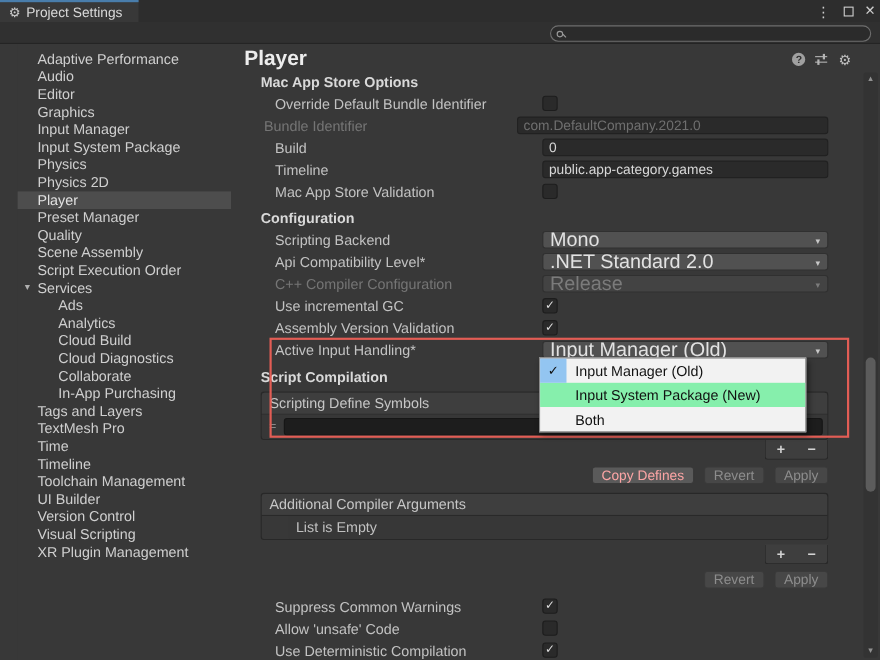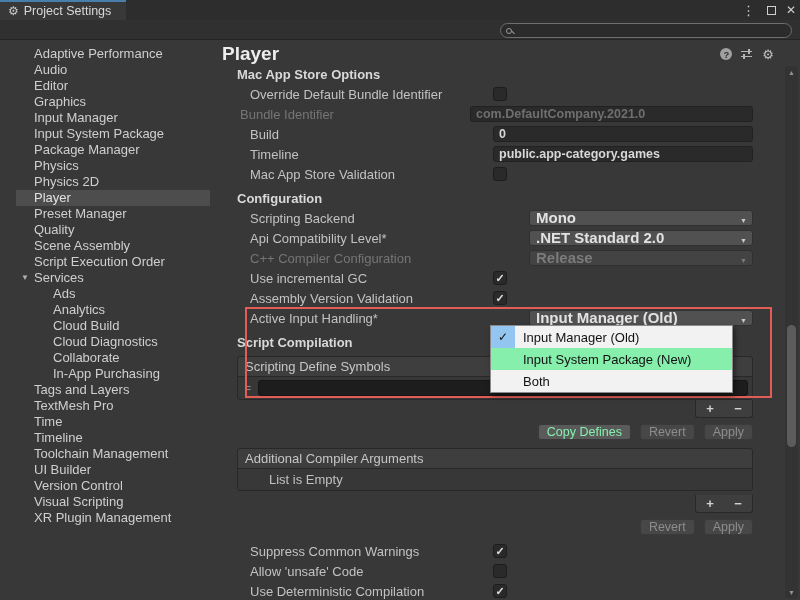--- a/index.html
+++ b/index.html
@@ -57,28 +57,28 @@
   .gear-lg { font-size:13px; color:#bfbfbf; line-height:1; }
 
   .scrollwrap { position:absolute; top:26px; left:0; right:17px; bottom:0; overflow:hidden; }
 
   
   .sec-header { height:18px; line-height:18px; padding-left:27px; font-weight:bold; color:#d9d9d9; }
   .prow { height:20px; display:flex; align-items:center; padding-right:30px; }
   .plabel { flex:0 0 auto; margin-left:40px; width:243px; color:#c2c2c2; white-space:nowrap; overflow:hidden; }
   .prow.subrow .plabel { margin-left:30px; width:230px; }
   .plabel.disabled { color:#757575; }
-  .pvalue { flex:1; display:flex; align-items:center; min-width:0;font-weight:bold; }
+  .pvalue { flex:1; display:flex; align-items:center; min-width:0; }
 
   .tfield { flex:1; height:16px; background:#2a2a2a; border:1px solid #212121; border-radius:3px;
     color:#d8d8d8; font-size:12.5px; padding:0 5px; line-height:14px; white-space:nowrap; overflow:hidden; }
   .tfield.disabled { color:#6f6f6f; }
 
   .dropdown { flex:1; height:16px; background:#515151; border:1px solid #303030; border-radius:3px;
-    color:#e2e2e2; font-size:15px; padding:0 16px 0 6px; line-height:14px; position:relative; white-space:nowrap; overflow:hidden;margin-left:36px; }
+    color:#e2e2e2; font-size:18px; padding:0 16px 0 6px; line-height:14px; position:relative; white-space:nowrap; overflow:hidden; }
   .dropdown::after { content:"▼"; position:absolute; right:5px; top:3px; font-size:7px; color:#c8c8c8; }
   .dropdown.disabled { background:#434343; color:#7b7b7b; }
   .dropdown.disabled::after { color:#7b7b7b; }
 
   .checkbox { width:14px; height:14px; background:#2a2a2a; border:1px solid #1d1d1d; border-radius:3px;
     color:#dcdcdc; font-size:11px; line-height:12px; text-align:center; }
 
   .spacer6 { height:6px; } .spacer4 { height:4px; } .spacer8 { height:8px; }
 
   
@@ -91,21 +91,21 @@
   .define-input { flex:1; height:16px; background:#1d1d1d; border:1px solid #161616; border-radius:3px;
     color:#d8d8d8; font-size:12.5px; padding:0 5px; font-family:"Liberation Sans",sans-serif; outline:none; }
   .empty-row { height:21px; line-height:21px; padding-left:7px; color:#c0c0c0; }
 
   .list-footer { height:18px; display:flex; justify-content:flex-end; padding-right:30px; }
   .footer-box { width:58px; height:18px; background:#3e3e3e; border:1px solid #282828; border-top:none;
     border-radius:0 0 3px 3px; display:flex; align-items:center; justify-content:space-around; }
   .pm-btn { color:#d2d2d2; font-size:13px; font-weight:bold; line-height:1; padding:0 4px; }
 
   .btn-row { height:16px; display:flex; justify-content:flex-end; gap:9px; padding-right:30px; }
-  .ubtn { height:16px; background:#5a5a5a; border:1px solid #393939; border-radius:3px; color:#86efac;
+  .ubtn { height:16px; background:#5a5a5a; border:1px solid #393939; border-radius:3px; color:#fca5a5;
     font-size:12.5px; line-height:14px; padding:0 8px; font-family:"Liberation Sans",sans-serif; }
   .ubtn.disabled { background:#474747; color:#8d8d8d; border-color:#3a3a3a; }
 
   
   .red-rect { position:absolute; left:35px; top:267px; width:527px; height:91px;
     border:2px solid #e25d55; z-index:5; pointer-events:none; }
   .dd-popup { position:absolute; left:280px; top:285px; width:243px; z-index:6;
     background:#f2f2f2; border:1px solid #8a8a8a; box-shadow:2px 3px 5px rgba(0,0,0,.45); }
   .dd-item { height:22px; display:flex; align-items:center; color:#111; font-size:13px; }
   .dd-check { width:24px; height:22px; flex:0 0 24px; display:flex; align-items:center; justify-content:center;
@@ -158,23 +158,20 @@
     <div class="side-item">
       <span>Graphics</span>
     </div>
     <div class="side-item">
       <span>Input Manager</span>
     </div>
     <div class="side-item">
       <span>Input System Package</span>
     </div>
     <div class="side-item">
-      <span>Package Manager</span>
-    </div>
-    <div class="side-item">
       <span>Physics</span>
     </div>
     <div class="side-item">
       <span>Physics 2D</span>
     </div>
     <div class="side-item selected">
       <span>Player</span>
     </div>
     <div class="side-item">
       <span>Preset Manager</span>

